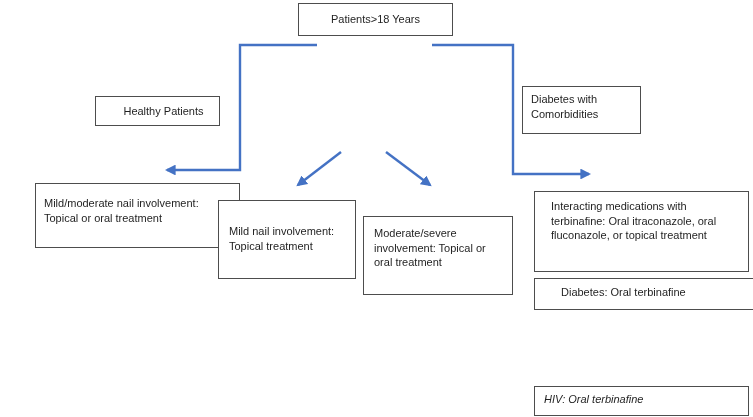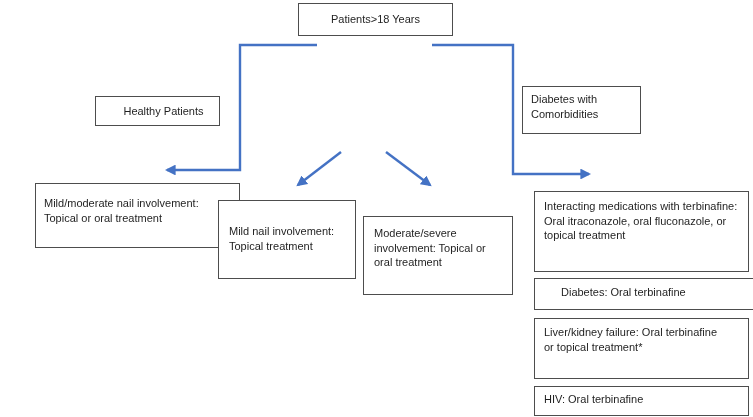--- a/index.html
+++ b/index.html
@@ -27,24 +27,24 @@
   }
   .center{display:flex;align-items:center;justify-content:center;text-align:center;}
   #node-root{left:298px;top:3px;width:155px;height:33px;}
   #node-healthy{left:95px;top:96px;width:125px;height:30px;padding-left:12px;}
   #node-children{left:323px;top:110px;width:81px;height:34px;}
   #node-comorbidities{left:522px;top:86px;width:119px;height:48px;padding:5px 8px;}
   #node-h1{left:3px;top:183px;width:205px;height:65px;padding:12px 8px;margin-left:32px;}
   #node-h2{left:3px;top:262px;width:205px;height:46px;padding:6px 8px;}
   #node-c1{left:218px;top:200px;width:138px;height:79px;padding:23px 10px;}
   #node-c2{left:363px;top:216px;width:150px;height:79px;padding:9px 10px;}
-  #node-m1{left:534px;top:191px;width:215px;height:81px;padding:7px 6px 7px 9px;}
+  #node-m1{left:534px;top:191px;width:215px;height:81px;padding:7px 6px 7px 16px;}
   #node-m2{left:534px;top:278px;width:249px;height:32px;padding:6px 26px;}
   #node-m3{left:534px;top:318px;width:215px;height:61px;padding:6px 30px 6px 9px;}
-  #node-m4{left:534px;top:386px;width:215px;height:30px;padding:5px 9px;}
+  #node-m4{left:534px;top:386px;width:215px;height:30px;padding:5px 9px;font-style:italic;}
   #connector-layer{position:absolute;left:0;top:0;width:753px;height:417px;pointer-events:none;}
   .connector{fill:none;stroke:var(--connector-blue,#4472C4);stroke-width:2.4;}
   .arrowhead{fill:var(--connector-blue,#4472C4);}
 </style>
 </head>
 <body>
 
 <div id="flowchart">
 
   <svg id="connector-layer" viewBox="0 0 753 417" xmlns="http://www.w3.org/2000/svg">
@@ -70,17 +70,16 @@
 
 
   <div class="node" id="node-c1">Mild nail involvement: Topical treatment</div>
 
   <div class="node" id="node-c2">Moderate/severe involvement: Topical or oral treatment</div>
 
   <div class="node" id="node-m1">Interacting medications with terbinafine: Oral itraconazole, oral fluconazole, or topical treatment</div>
 
   <div class="node" id="node-m2">Diabetes: Oral terbinafine</div>
 
-  <div class="node" id="node-m3">Liver/kidney failure: Oral terbinafine or topical treatment*</div>
 
   <div class="node" id="node-m4">HIV: Oral terbinafine</div>
 
 </div>
 
 </body></html>

